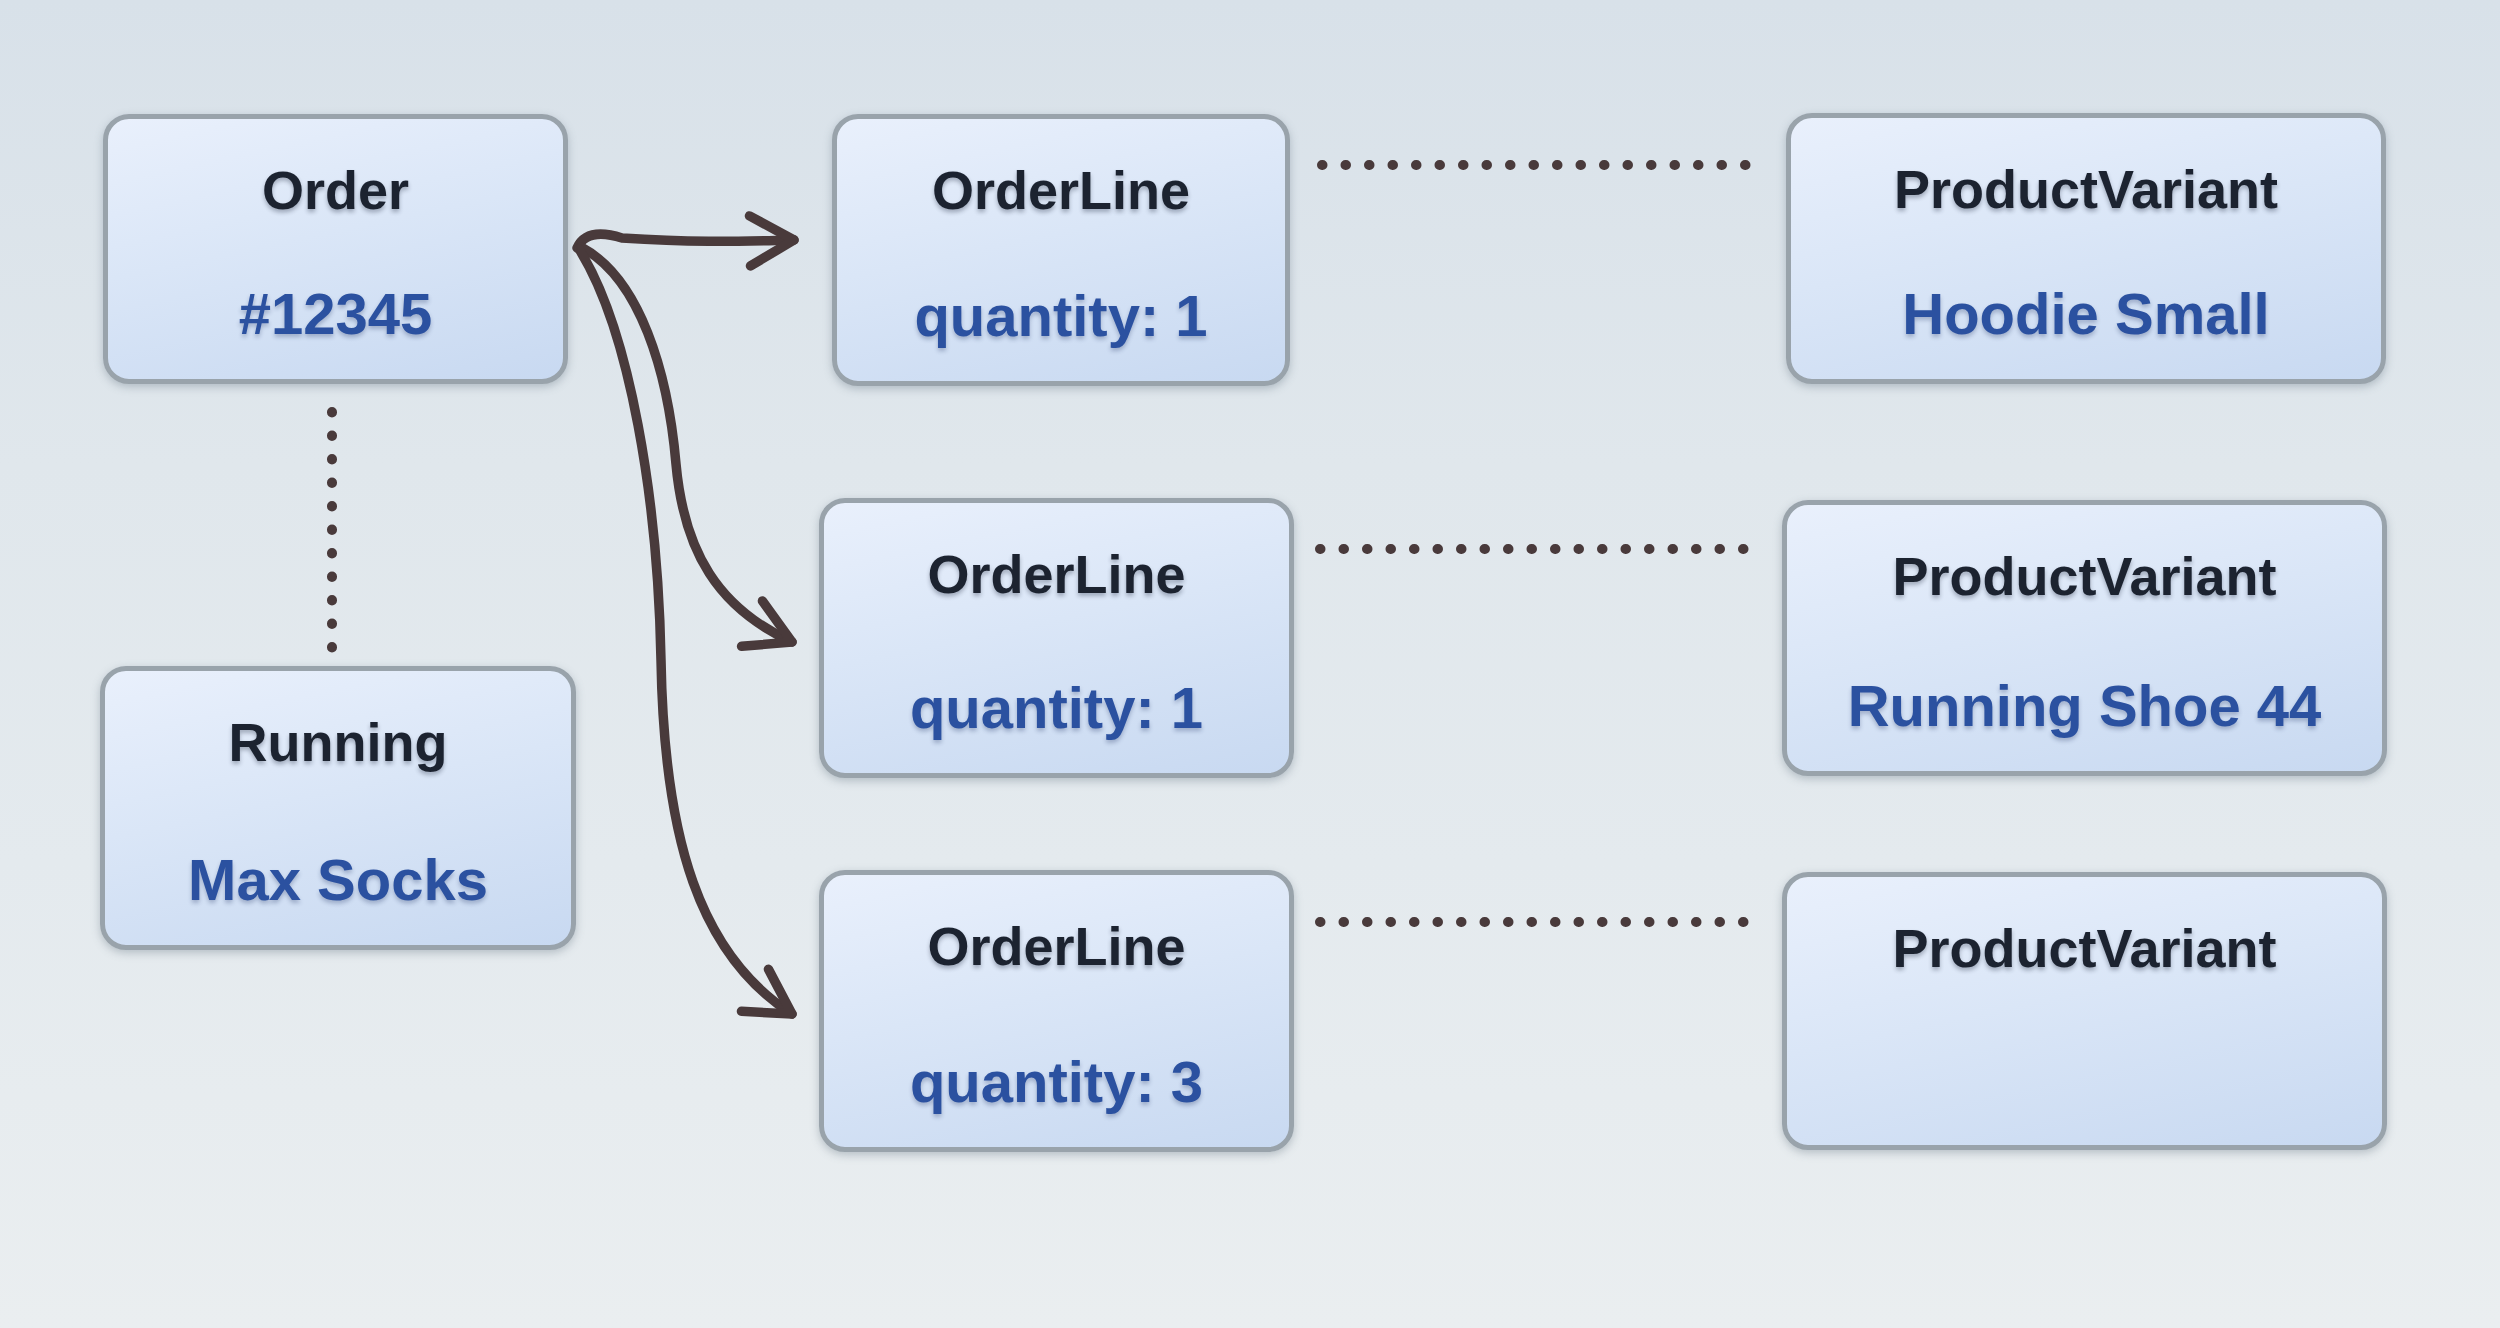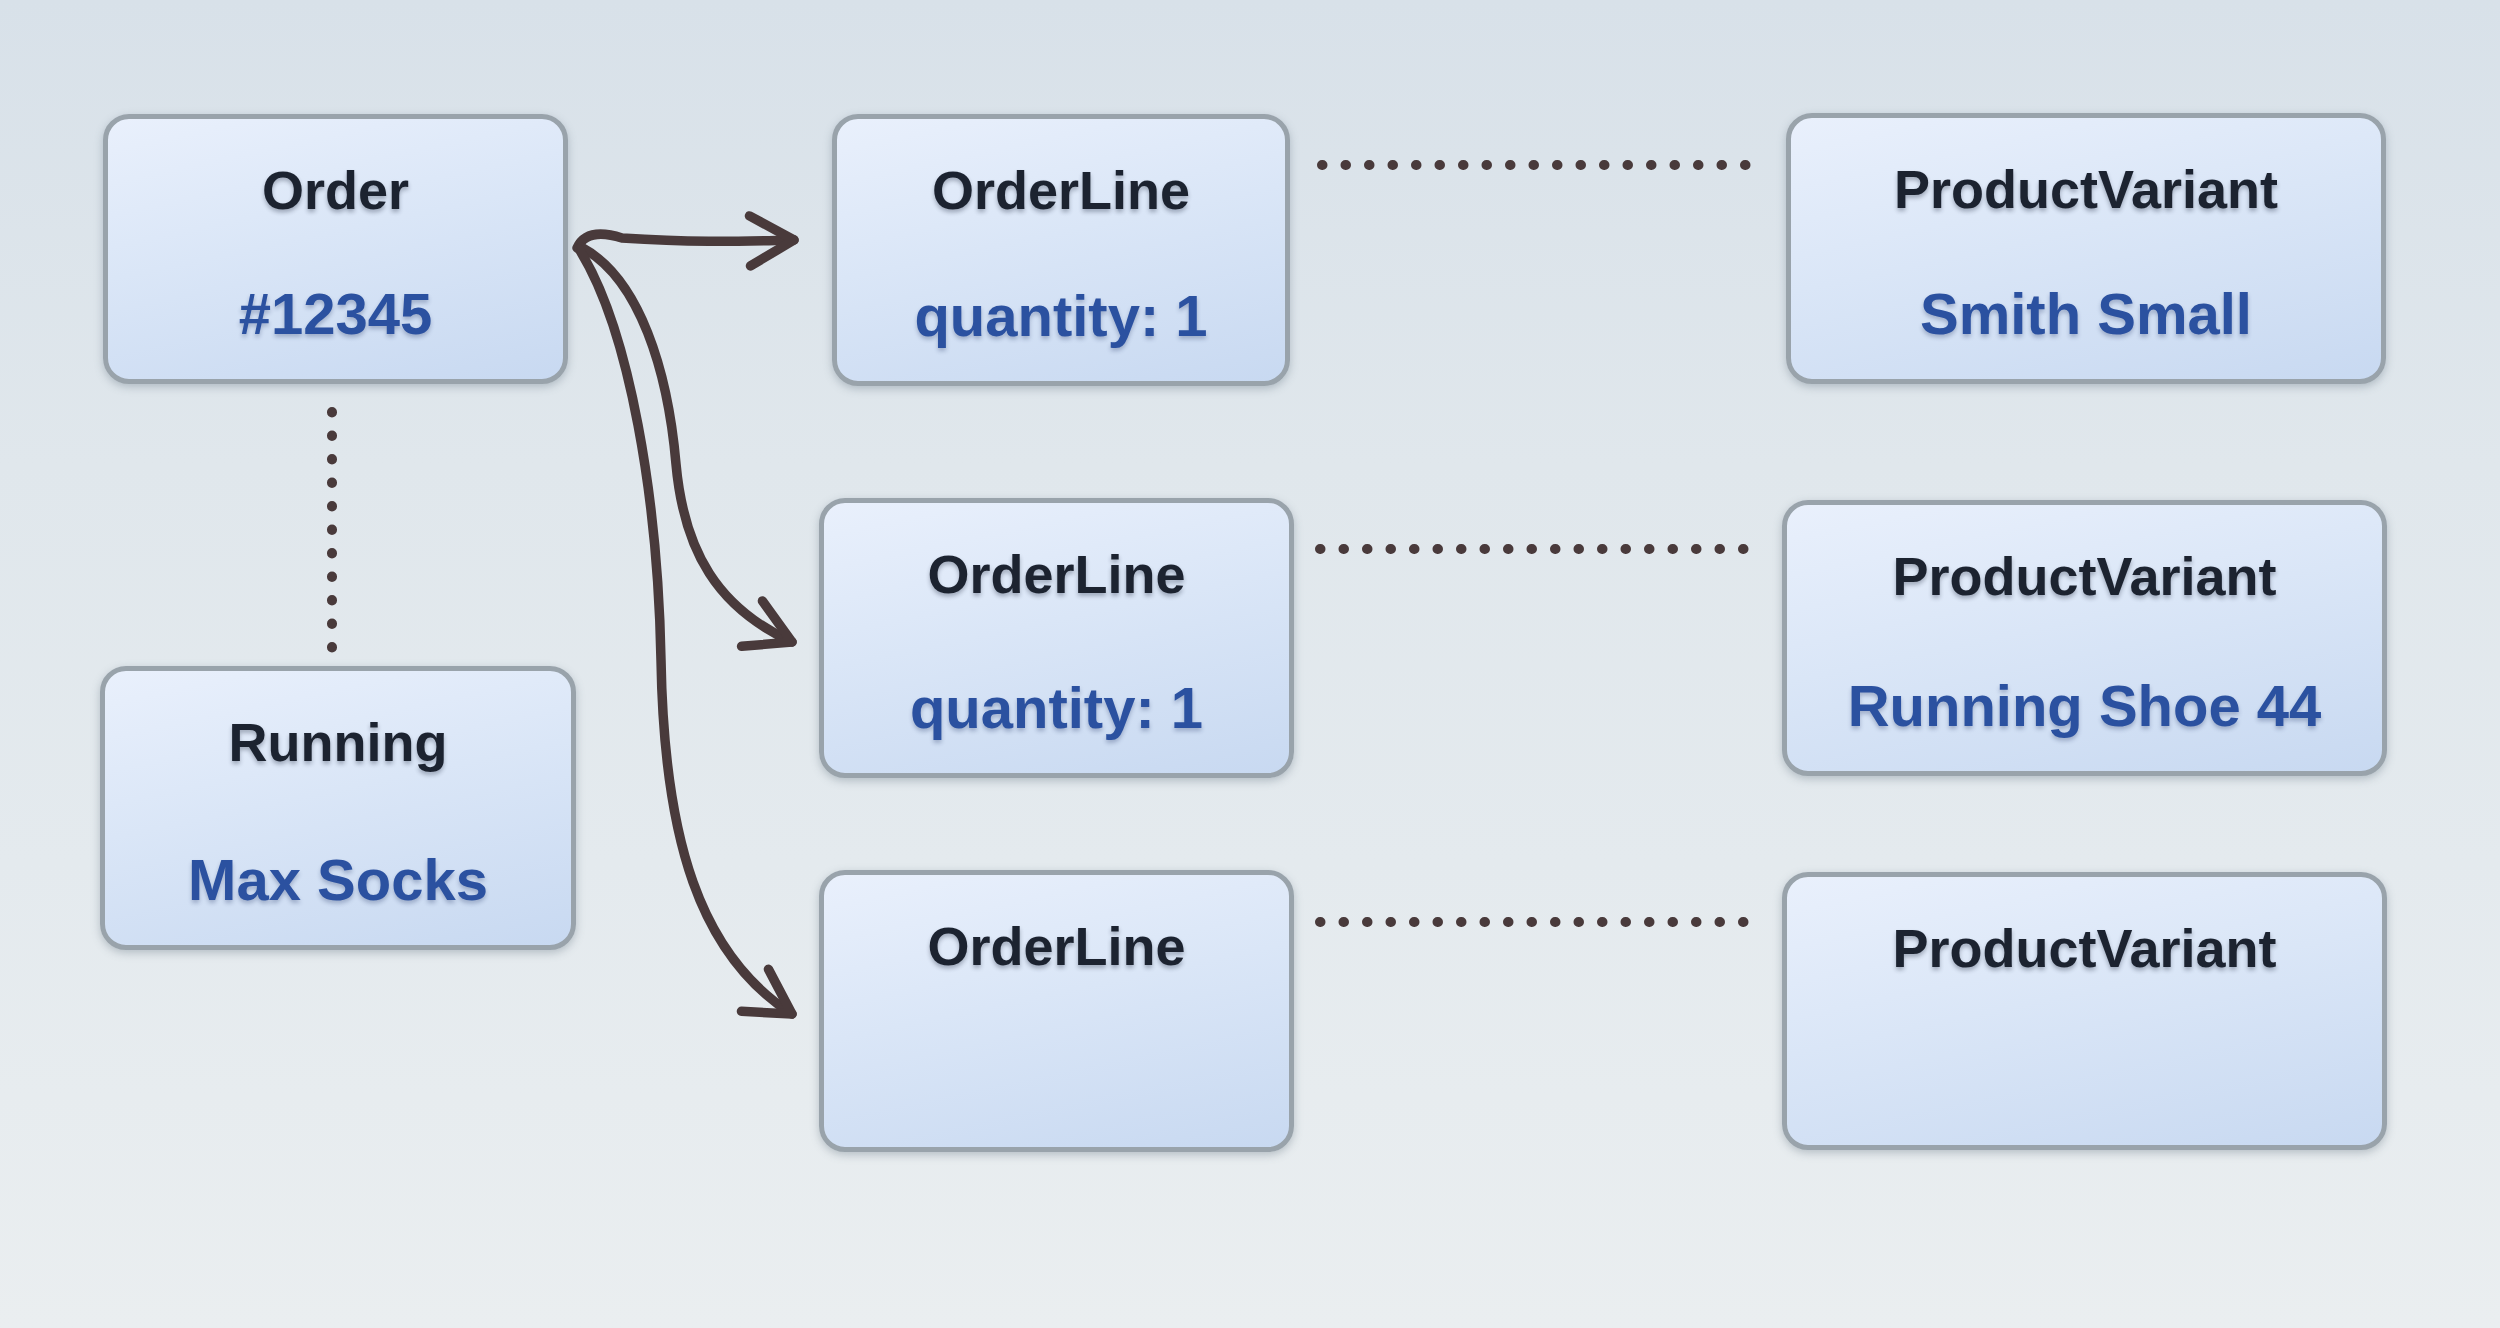--- a/index.html
+++ b/index.html
@@ -126,25 +126,26 @@
     <div class="value">quantity: 1</div>
   </div>
 
   <div class="box pos-ol2">
     <div class="title">OrderLine</div>
     <div class="value">quantity: 1</div>
   </div>
 
   <div class="box pos-ol3">
     <div class="title">OrderLine</div>
+    <div class="value">quantity: 3</div>
   </div>
 
   <div class="box pos-pv1">
     <div class="title">ProductVariant</div>
-    <div class="value">Smith Small</div>
+    <div class="value">Hoodie Small</div>
   </div>
 
   <div class="box pos-pv2">
     <div class="title">ProductVariant</div>
     <div class="value">Running Shoe 44</div>
   </div>
 
   <div class="box pos-pv3">
     <div class="title">ProductVariant</div>
   </div>

